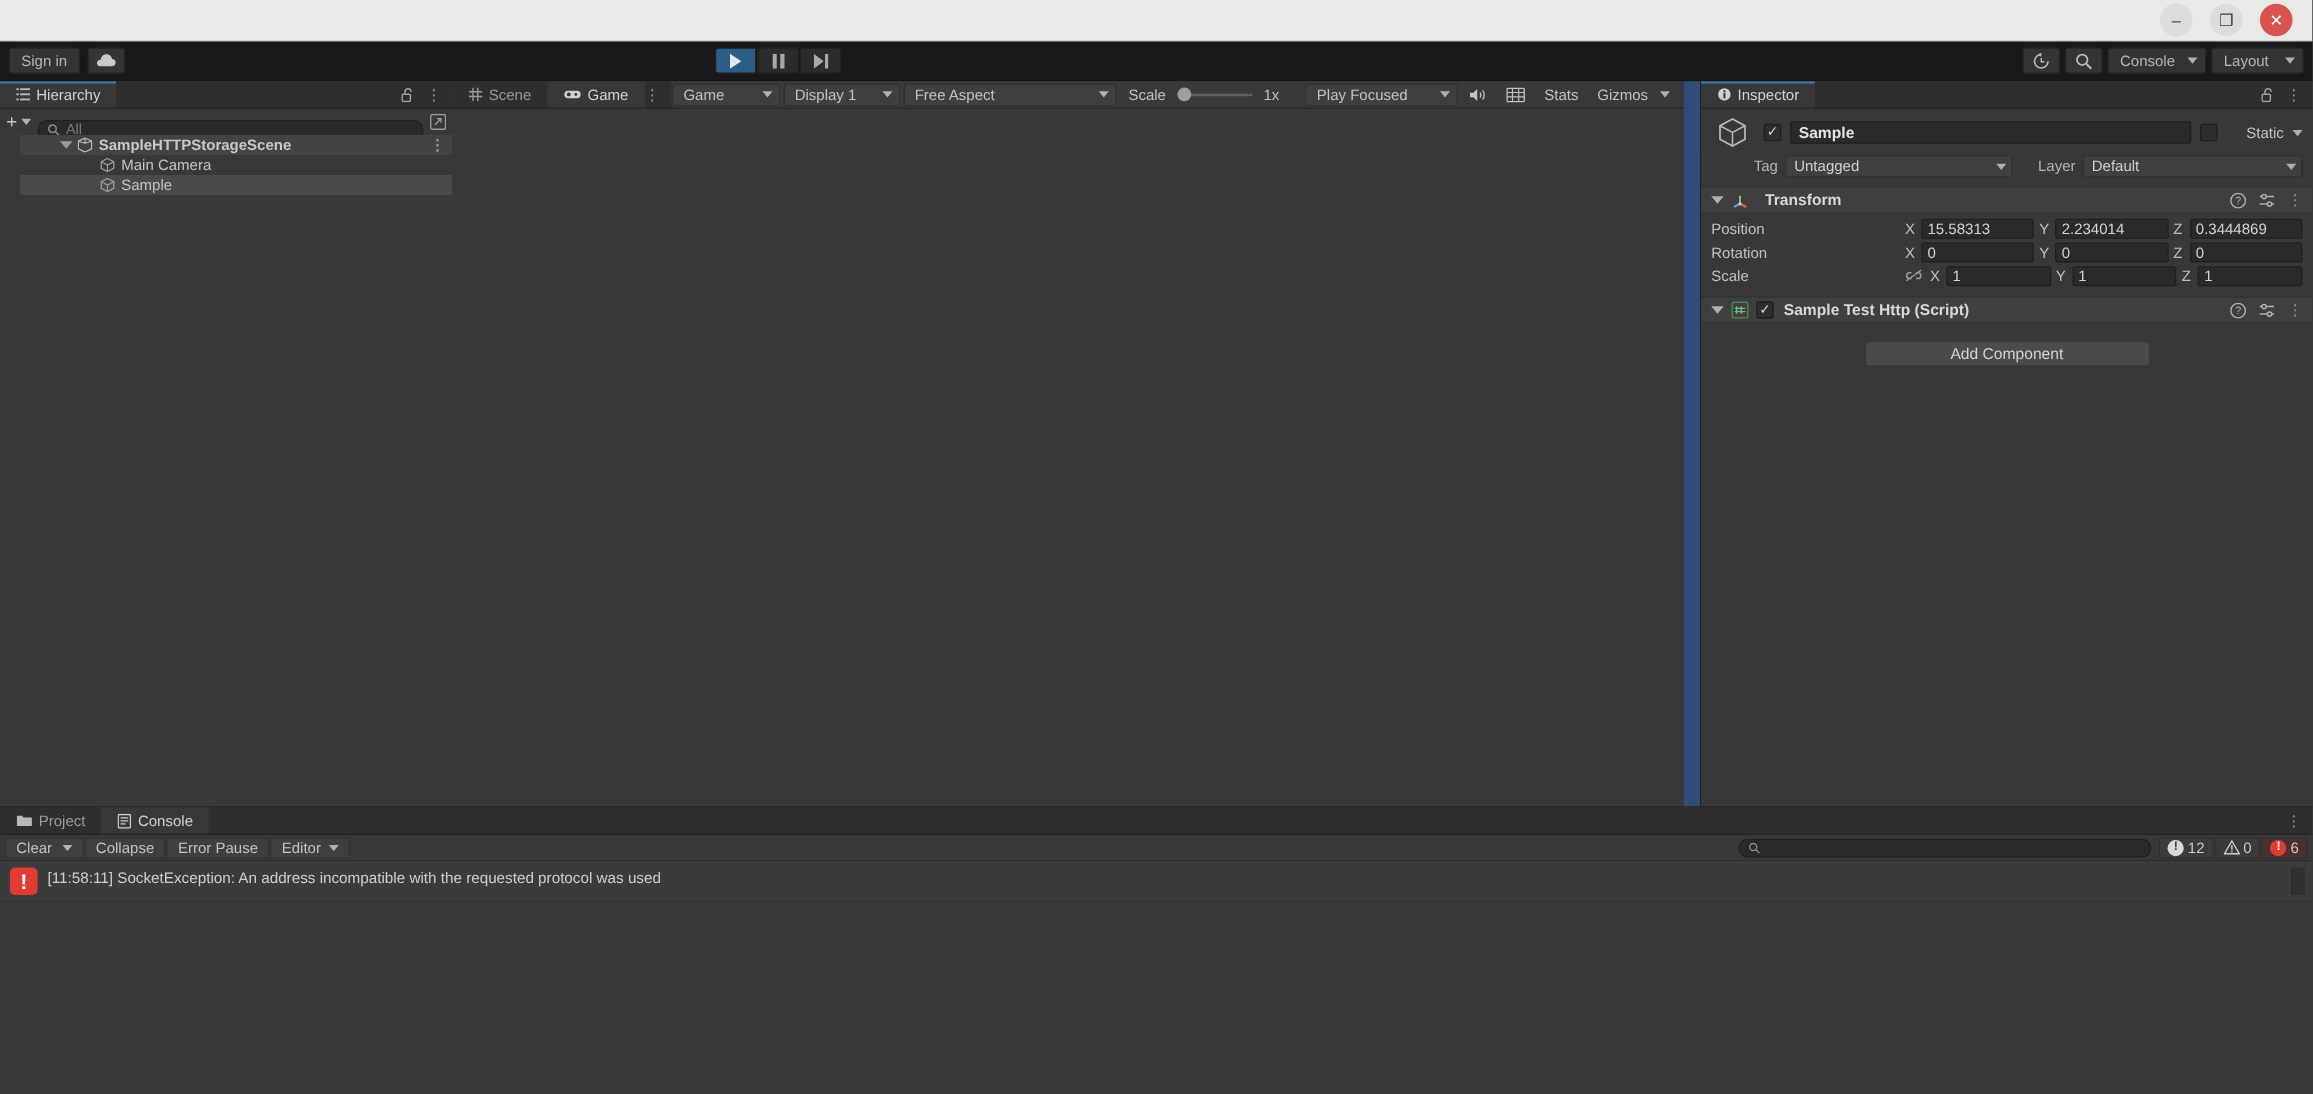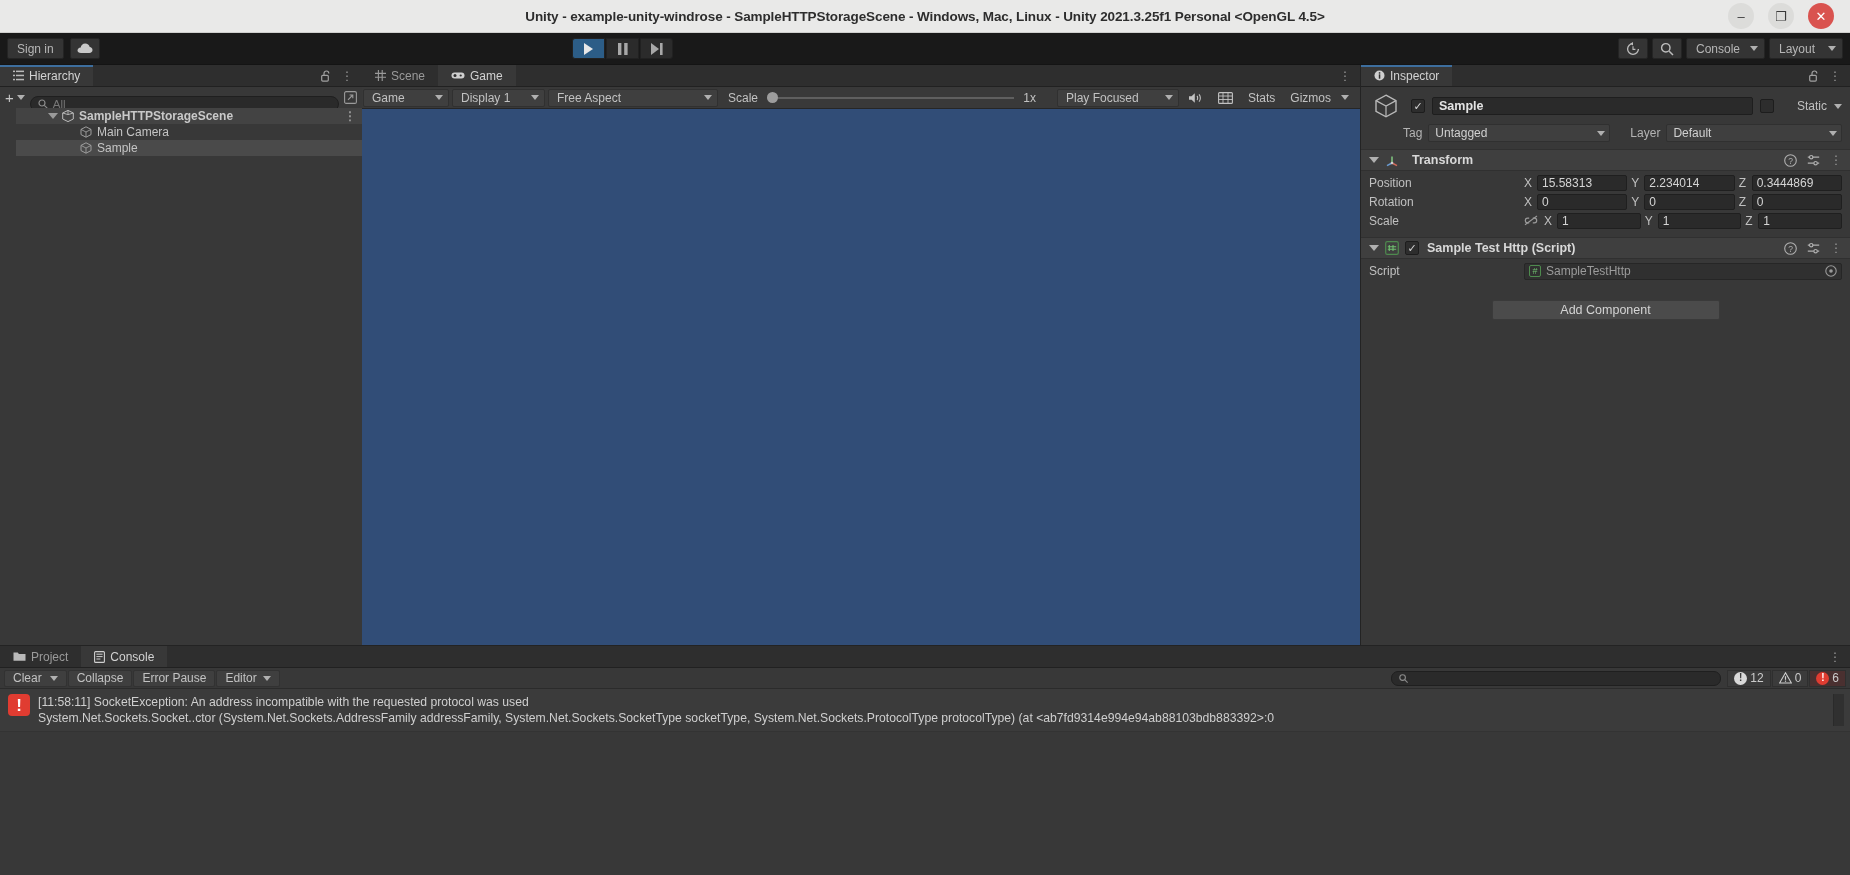--- a/index.html
+++ b/index.html
@@ -65,21 +65,21 @@
     background: #343434; border: 1px solid #242424; border-radius: 2px; height: 21px;
     display: flex; align-items: center; color: #b6b6b6; font-size: 12px;
     padding: 0 6px 0 9px; min-width: 74px; justify-content: space-between; gap: 10px;
   }
   .caret { width: 0; height: 0; border-left: 4px solid transparent;
            border-right: 4px solid transparent; border-top: 5px solid #b0b0b0; }
 
   
   .body { flex: 1; display: flex; background: #383838; min-height: 0; }
   .col-left { width: 362px; display: flex; flex-direction: column; min-width: 0; }
-  .col-center { flex: 1; display: flex; flex-direction: column; min-width: 0; }
+  .col-center { flex: 1; display: flex; flex-direction: row; min-width: 0; }
   .col-right { width: 490px; display: flex; flex-direction: column;
                background: #383838; border-left: 1px solid #232323; }
 
   
   .tabstrip {
     height: 22px; background: #2e2e2e; display: flex; align-items: stretch;
     flex: 0 0 22px; position: relative; border-bottom: 1px solid #212121;
   }
   .tab {
     display: flex; align-items: center; gap: 5px; padding: 0 13px;
@@ -243,21 +243,20 @@
   .scroll-col { width: 11px; background: #303030; border-left: 1px solid #2a2a2a; }
   .kebab-v { color: #9a9a9a; font-size: 12px; }
   svg { display: block; }
 </style>
 </head>
 <body>
 
 <div class="app">
 
   <div class="titlebar">
-    <div class="titlebar-text">Unity - example-unity-windrose - SampleHTTPStorageScene - Windows, Mac, Linux - Unity 2021.3.25f1 Personal &lt;OpenGL 4.5&gt;</div>
     <div class="win-btns">
       <div class="win-btn">–</div>
       <div class="win-btn">❐</div>
       <div class="win-btn close">✕</div>
     </div>
   </div>
 
 
   <div class="toolbar">
     <div class="tb-btn signin">Sign in</div>
@@ -617,35 +616,20 @@
             <svg width="13" height="13" viewBox="0 0 13 13">
                 <path d="M0.8 3.2h11.4M0.8 9.2h11.4" stroke="#b0b0b0" stroke-width="1.2"></path>
                 <circle cx="4.2" cy="3.2" r="1.7" fill="#3f3f3f" stroke="#b0b0b0" stroke-width="1.2"></circle>
                 <circle cx="8.6" cy="9.2" r="1.7" fill="#3f3f3f" stroke="#b0b0b0" stroke-width="1.2"></circle>
               </svg>
           </span>
           <span class="kebab-v">⋮</span>
         </span>
       </div>
 
-      <div class="comp-body">
-        <div class="script-row">
-          <span class="vec-label">Script</span>
-          <span class="obj-field">
-            <span class="cs-badge">#</span>
-            <span>SampleTestHttp</span>
-            <span style="margin-left:auto;display:flex">
-              <svg width="12" height="12" viewBox="0 0 12 12">
-                  <circle cx="6" cy="6" r="5.2" stroke="#9a9a9a" stroke-width="1.1" fill="none"></circle>
-                  <circle cx="6" cy="6" r="1.8" fill="#9a9a9a"></circle>
-                </svg>
-            </span>
-          </span>
-        </div>
-      </div>
 
       <div class="add-comp-wrap">
         <div class="add-comp">Add Component</div>
       </div>
       <div class="insp-fill"></div>
     </div>
   </div>
 
   <div class="console">
     <div class="tabstrip">
@@ -710,20 +694,19 @@
           <span>6</span>
         </div>
       </div>
     </div>
 
     <div class="con-list">
       <div class="con-entry">
         <div class="err-icon">!</div>
         <div class="con-msg">
           <div class="con-line">[11:58:11] SocketException: An address incompatible with the requested protocol was used</div>
-          <div class="con-line">System.Net.Sockets.Socket..ctor (System.Net.Sockets.AddressFamily addressFamily, System.Net.Sockets.SocketType socketType, System.Net.Sockets.ProtocolType protocolType) (at &lt;ab7fd9314e994e94ab88103bdb883392&gt;:0</div>
         </div>
         <div class="scroll-col"></div>
       </div>
     </div>
   </div>
 
 </div>
 
 </body></html>

